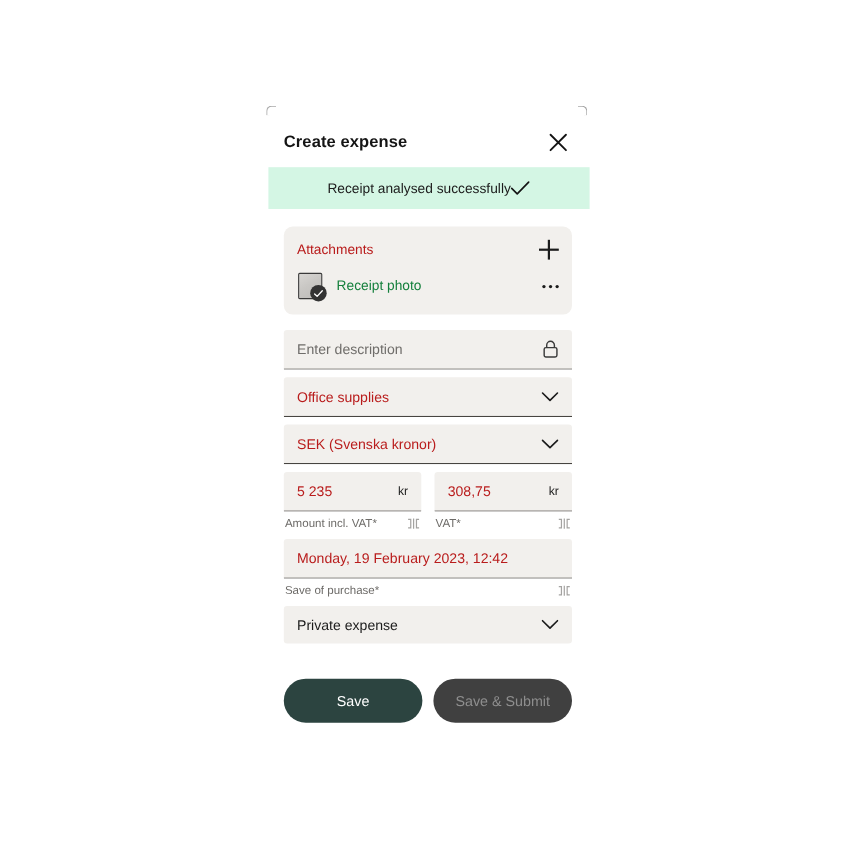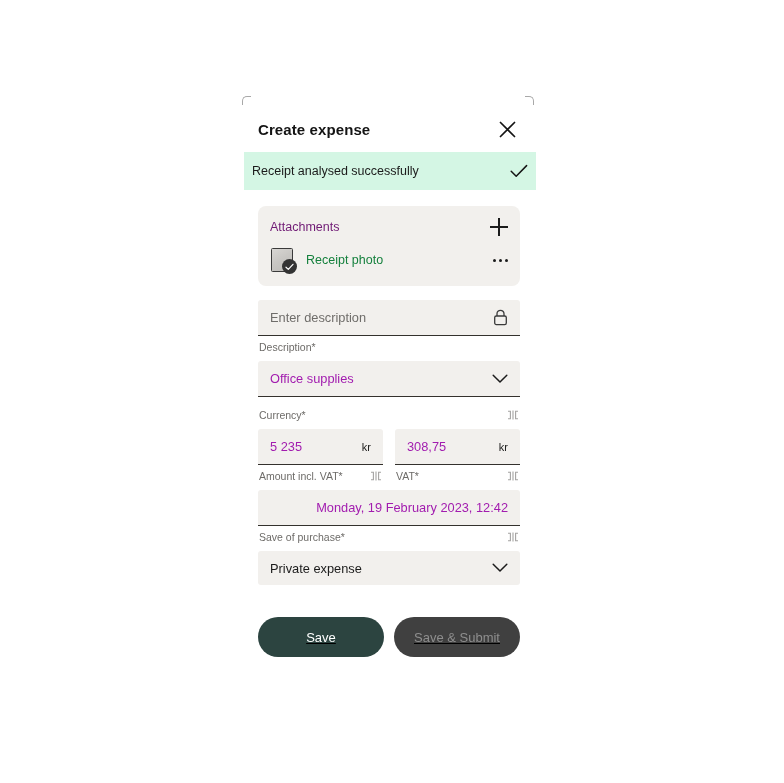--- a/index.html
+++ b/index.html
@@ -37,21 +37,21 @@
   .close-btn {
     width: 22px; height: 22px; position: relative; cursor: pointer;
     display:flex; align-items:center; justify-content:center;
   }
   .close-btn svg { display: block; }
 
   
   .banner {
     position: absolute; left: 2px; top: 56px; width: 292px; height: 38px;
     background: #d4f6e4;
-    display: flex; align-items: center; justify-content: space-between;
+    display: flex; align-items: center; justify-content: center;
     padding: 0 8px;
   }
   .banner-text { font-size: 12.5px; color: #1b1b1b; }
   .banner svg { display:block; }
 
   
   .form {
     position: absolute; left: 16px; top: 110px; width: 262px;
   }
 
@@ -59,21 +59,21 @@
   .attach-card {
     background: #f2f0ed;
     border-radius: 8px;
     padding: 10px 12px 12px 12px;
     margin-bottom: 14px;
   }
   .attach-head {
     display: flex; align-items: center; justify-content: space-between;
     height: 22px; margin-bottom: 8px;
   }
-  .attach-title { font-size: 12.5px; color: #701a75; text-align: right; }
+  .attach-title { font-size: 12.5px; color: #b91c1c; text-align: right; }
   .plus-icon { width: 18px; height: 18px; position: relative; cursor: pointer; }
   .plus-icon::before, .plus-icon::after {
     content: ""; position: absolute; background: #1b1b1b;
   }
   .plus-icon::before { left: 0; top: 8px; width: 18px; height: 1.6px; }
   .plus-icon::after { top: 0; left: 8.2px; height: 18px; width: 1.6px; }
 
   .attach-row { display: flex; align-items: center; height: 28px; }
   .thumb {
     width: 26px; height: 26px; position: relative; flex: 0 0 26px;
@@ -103,23 +103,22 @@
   
   .field-group { margin-bottom: 7px; }
   .field {
     position: relative;
     background: #f2f0ed;
     border-bottom: 1.3px solid #34312d;
     border-radius: 3px 3px 0 0;
     height: 36px;
     display: flex; align-items: center;
     padding: 16px 12px;
-    justify-content: flex-end;
-  }
-  .field .value { font-size: 12.8px; color: #a21caf; white-space: nowrap; }
+  }
+  .field .value { font-size: 12.8px; color: #b91c1c; white-space: nowrap; }
   .field .placeholder { font-size: 12.8px; color: #6f6d6a; }
   .field .suffix { font-size: 11px; color: #1b1b1b; margin-left: auto; }
   .field .trail { margin-left: auto; display: flex; align-items: center; }
 
   .helper {
     display: flex; align-items: center; justify-content: space-between;
     padding: 4px 1px 0 1px; height: 18px;
   }
   .helper .htxt { font-size: 10.5px; color: #6d6b68; }
 
@@ -133,21 +132,21 @@
   .private-row {
     display: flex; align-items: center; justify-content: space-between;
     background: #f2f0ed; height: 34px; padding: 0 12px;
     border-radius: 3px;
   }
   .private-row .value { font-size: 12.8px; color: #1b1b1b; }
 
   
   .actions {
     position: absolute; left: 258px; top: 617px; width: 262px;
-    display: flex; gap: 10px; text-decoration: underline;
+    display: flex; gap: 10px;
   }
   .btn {
     height: 40px; border-radius: 20px;
     display: flex; align-items: center; justify-content: center;
     font-size: 13px; cursor: pointer; border: none;
     font-family: "Liberation Sans", sans-serif;
   }
   .btn-primary { flex: 1 1 0; background: #2c4440; color: #ffffff; }
   .btn-disabled { flex: 1 1 0; background: #404040; color: #8e8e8e; cursor: default; }
 </style>
@@ -207,44 +206,39 @@
       <div class="field-group">
         <div class="field">
           <span class="placeholder">Enter description</span>
           <span class="trail">
             <svg class="lock" width="15" height="17" viewBox="0 0 15 17" aria-hidden="true">
               <path d="M4 7 V4.8 A3.5 3.5 0 0 1 11 4.8 V7" fill="none" stroke="#3a3a3a" stroke-width="1.3"></path>
               <rect x="1.7" y="7" width="11.6" height="8.6" rx="1.6" fill="none" stroke="#3a3a3a" stroke-width="1.3"></rect>
             </svg>
           </span>
         </div>
-        <div class="helper">
-          <span class="htxt">Description*</span>
-        </div>
       </div>
 
       <div class="field-group">
         <div class="field">
           <span class="value">Office supplies</span>
           <span class="trail">
             <svg class="chev" width="16" height="10" viewBox="0 0 16 10" aria-hidden="true">
               <path d="M1.2 1.3 L8 8 L14.8 1.3" fill="none" stroke="#1b1b1b" stroke-width="1.5" stroke-linecap="round" stroke-linejoin="round"></path>
             </svg>
           </span>
         </div>
       </div>
 
       <div class="field-group">
-        <div class="helper">
-          <span class="htxt">Currency*</span>
-          <span>
-            <svg class="mirror" width="12" height="12" viewBox="0 0 12 12" aria-hidden="true">
-              <path d="M1 2.2 H3.4 V9.8 H1" fill="none" stroke="#6d6b68" stroke-width="1.1"></path>
-              <path d="M11 2.2 H8.6 V9.8 H11" fill="none" stroke="#6d6b68" stroke-width="1.1"></path>
-              <path d="M6 1.4 V10.6" stroke="#6d6b68" stroke-width="1.1"></path>
+        <div class="field">
+          <span class="value">SEK (Svenska kronor)</span>
+          <span class="trail">
+            <svg class="chev" width="16" height="10" viewBox="0 0 16 10" aria-hidden="true">
+              <path d="M1.2 1.3 L8 8 L14.8 1.3" fill="none" stroke="#1b1b1b" stroke-width="1.5" stroke-linecap="round" stroke-linejoin="round"></path>
             </svg>
           </span>
         </div>
       </div>
 
       <div class="row2">
         <div class="field-group">
           <div class="field">
             <span class="value">5 235</span>
             <span class="suffix">kr</span>

